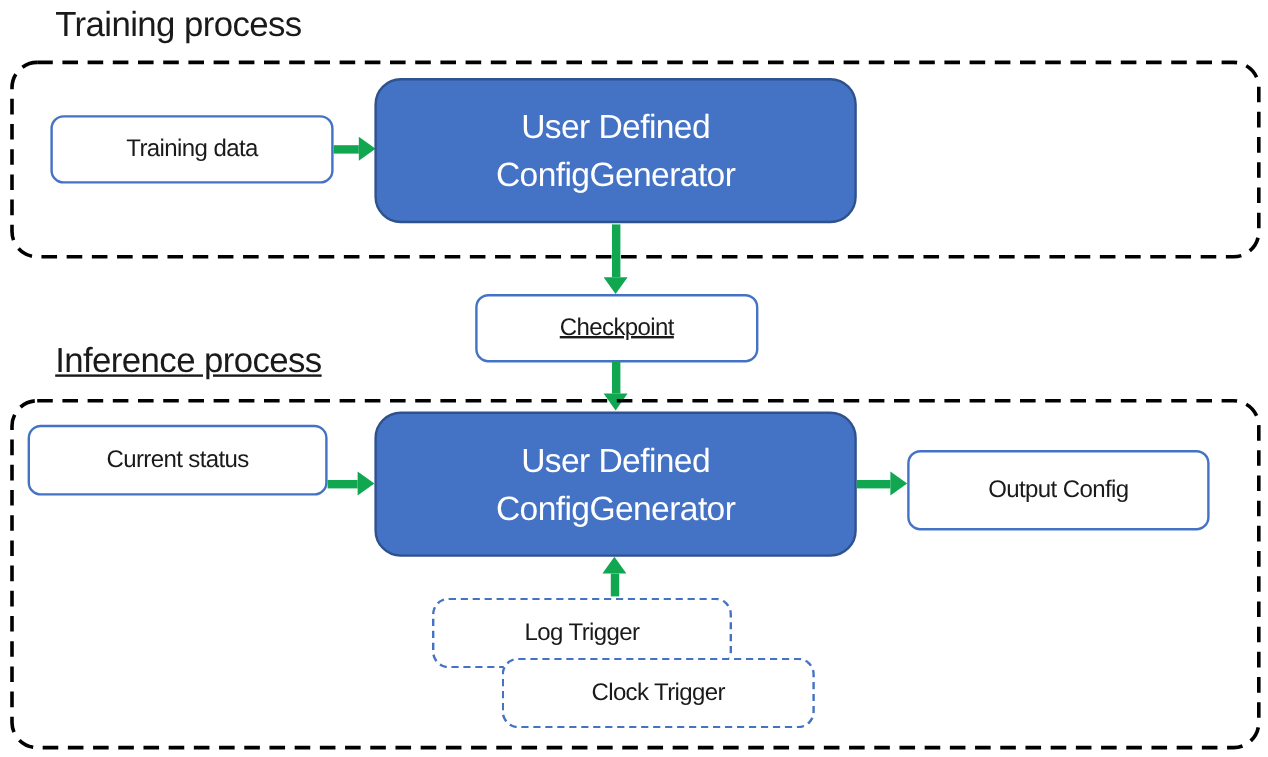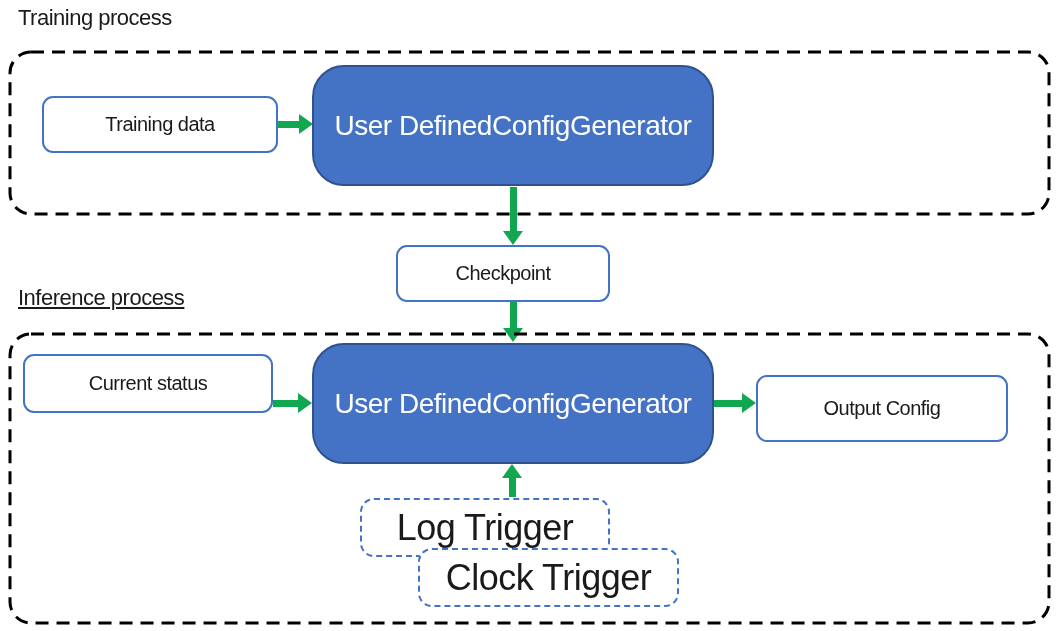--- a/index.html
+++ b/index.html
@@ -16,24 +16,25 @@
   html,body{background:#fff;}
   body{font-family:"Liberation Sans", sans-serif;}
   .canvas{
     position:relative;
     width:1057px;height:631px;
     background:var(--bg);
     overflow:hidden;
   }
   .section-label{
     position:absolute;
-    font-size:22px;
+    font-size:29px;
     color:var(--text-dark);
     letter-spacing:-0.5px;
     white-space:nowrap;
+    margin-left:28px;
   }
   .container-svg{position:absolute;display:block;}
   .container-rect{
     fill:none;
     stroke:var(--container-stroke);
     stroke-width:3;
     stroke-dasharray:13 8;
   }
   .io-box{
     position:absolute;
@@ -42,33 +43,33 @@
     border-radius:11px;
     display:flex;align-items:center;justify-content:center;
     font-size:20px;color:var(--text-dark);
     letter-spacing:-0.5px;
     white-space:nowrap;
   }
   .node-box{
     position:absolute;
     background:var(--node-fill);
     border:2.5px solid var(--node-stroke);
-    border-radius:32px;
-    display:flex;flex-direction:row;align-items:center;justify-content:center;
+    border-radius:22px;
+    display:flex;flex-direction:column;align-items:center;justify-content:center;
     font-size:28px;line-height:40px;color:var(--text-light);
     letter-spacing:-0.5px;
     text-align:center;
   }
   .trigger-box{
     position:absolute;
     background:#fff;
     border:2px dashed var(--io-stroke);
     border-radius:14px;
     display:flex;align-items:center;justify-content:center;
-    font-size:36px;color:var(--text-dark);
+    font-size:20px;color:var(--text-dark);
     letter-spacing:-0.5px;
     white-space:nowrap;
   }
   
   .arrow-right{position:absolute;display:flex;align-items:center;}
   .arrow-right .shaft{flex:1;height:7px;background:var(--arrow-green);}
   .arrow-right .head{
     width:0;height:0;
     border-top:10px solid transparent;
     border-bottom:10px solid transparent;
@@ -114,21 +115,21 @@
   <div class="node-box" style="left:312px;top:65px;width:402px;height:121px;">
     <span>User Defined</span>
     <span>ConfigGenerator</span>
   </div>
 
   <div class="arrow-down" style="left:503px;top:187px;width:20px;height:58px;">
     <div class="shaft"></div>
     <div class="head"></div>
   </div>
 
-  <div class="io-box" style="left:396px;top:245px;width:214px;height:57px;">
+  <div class="io-box" style="left:396px;top:245px;width:236px;height:57px;text-decoration:underline;">
     <span>Checkpoint</span>
   </div>
 
   <div class="arrow-down" style="left:503px;top:301px;width:20px;height:41px;">
     <div class="shaft"></div>
     <div class="head"></div>
   </div>
 
   <div class="section-label" style="left:18px;top:285px;text-decoration:underline;">Inference process</div>
 

